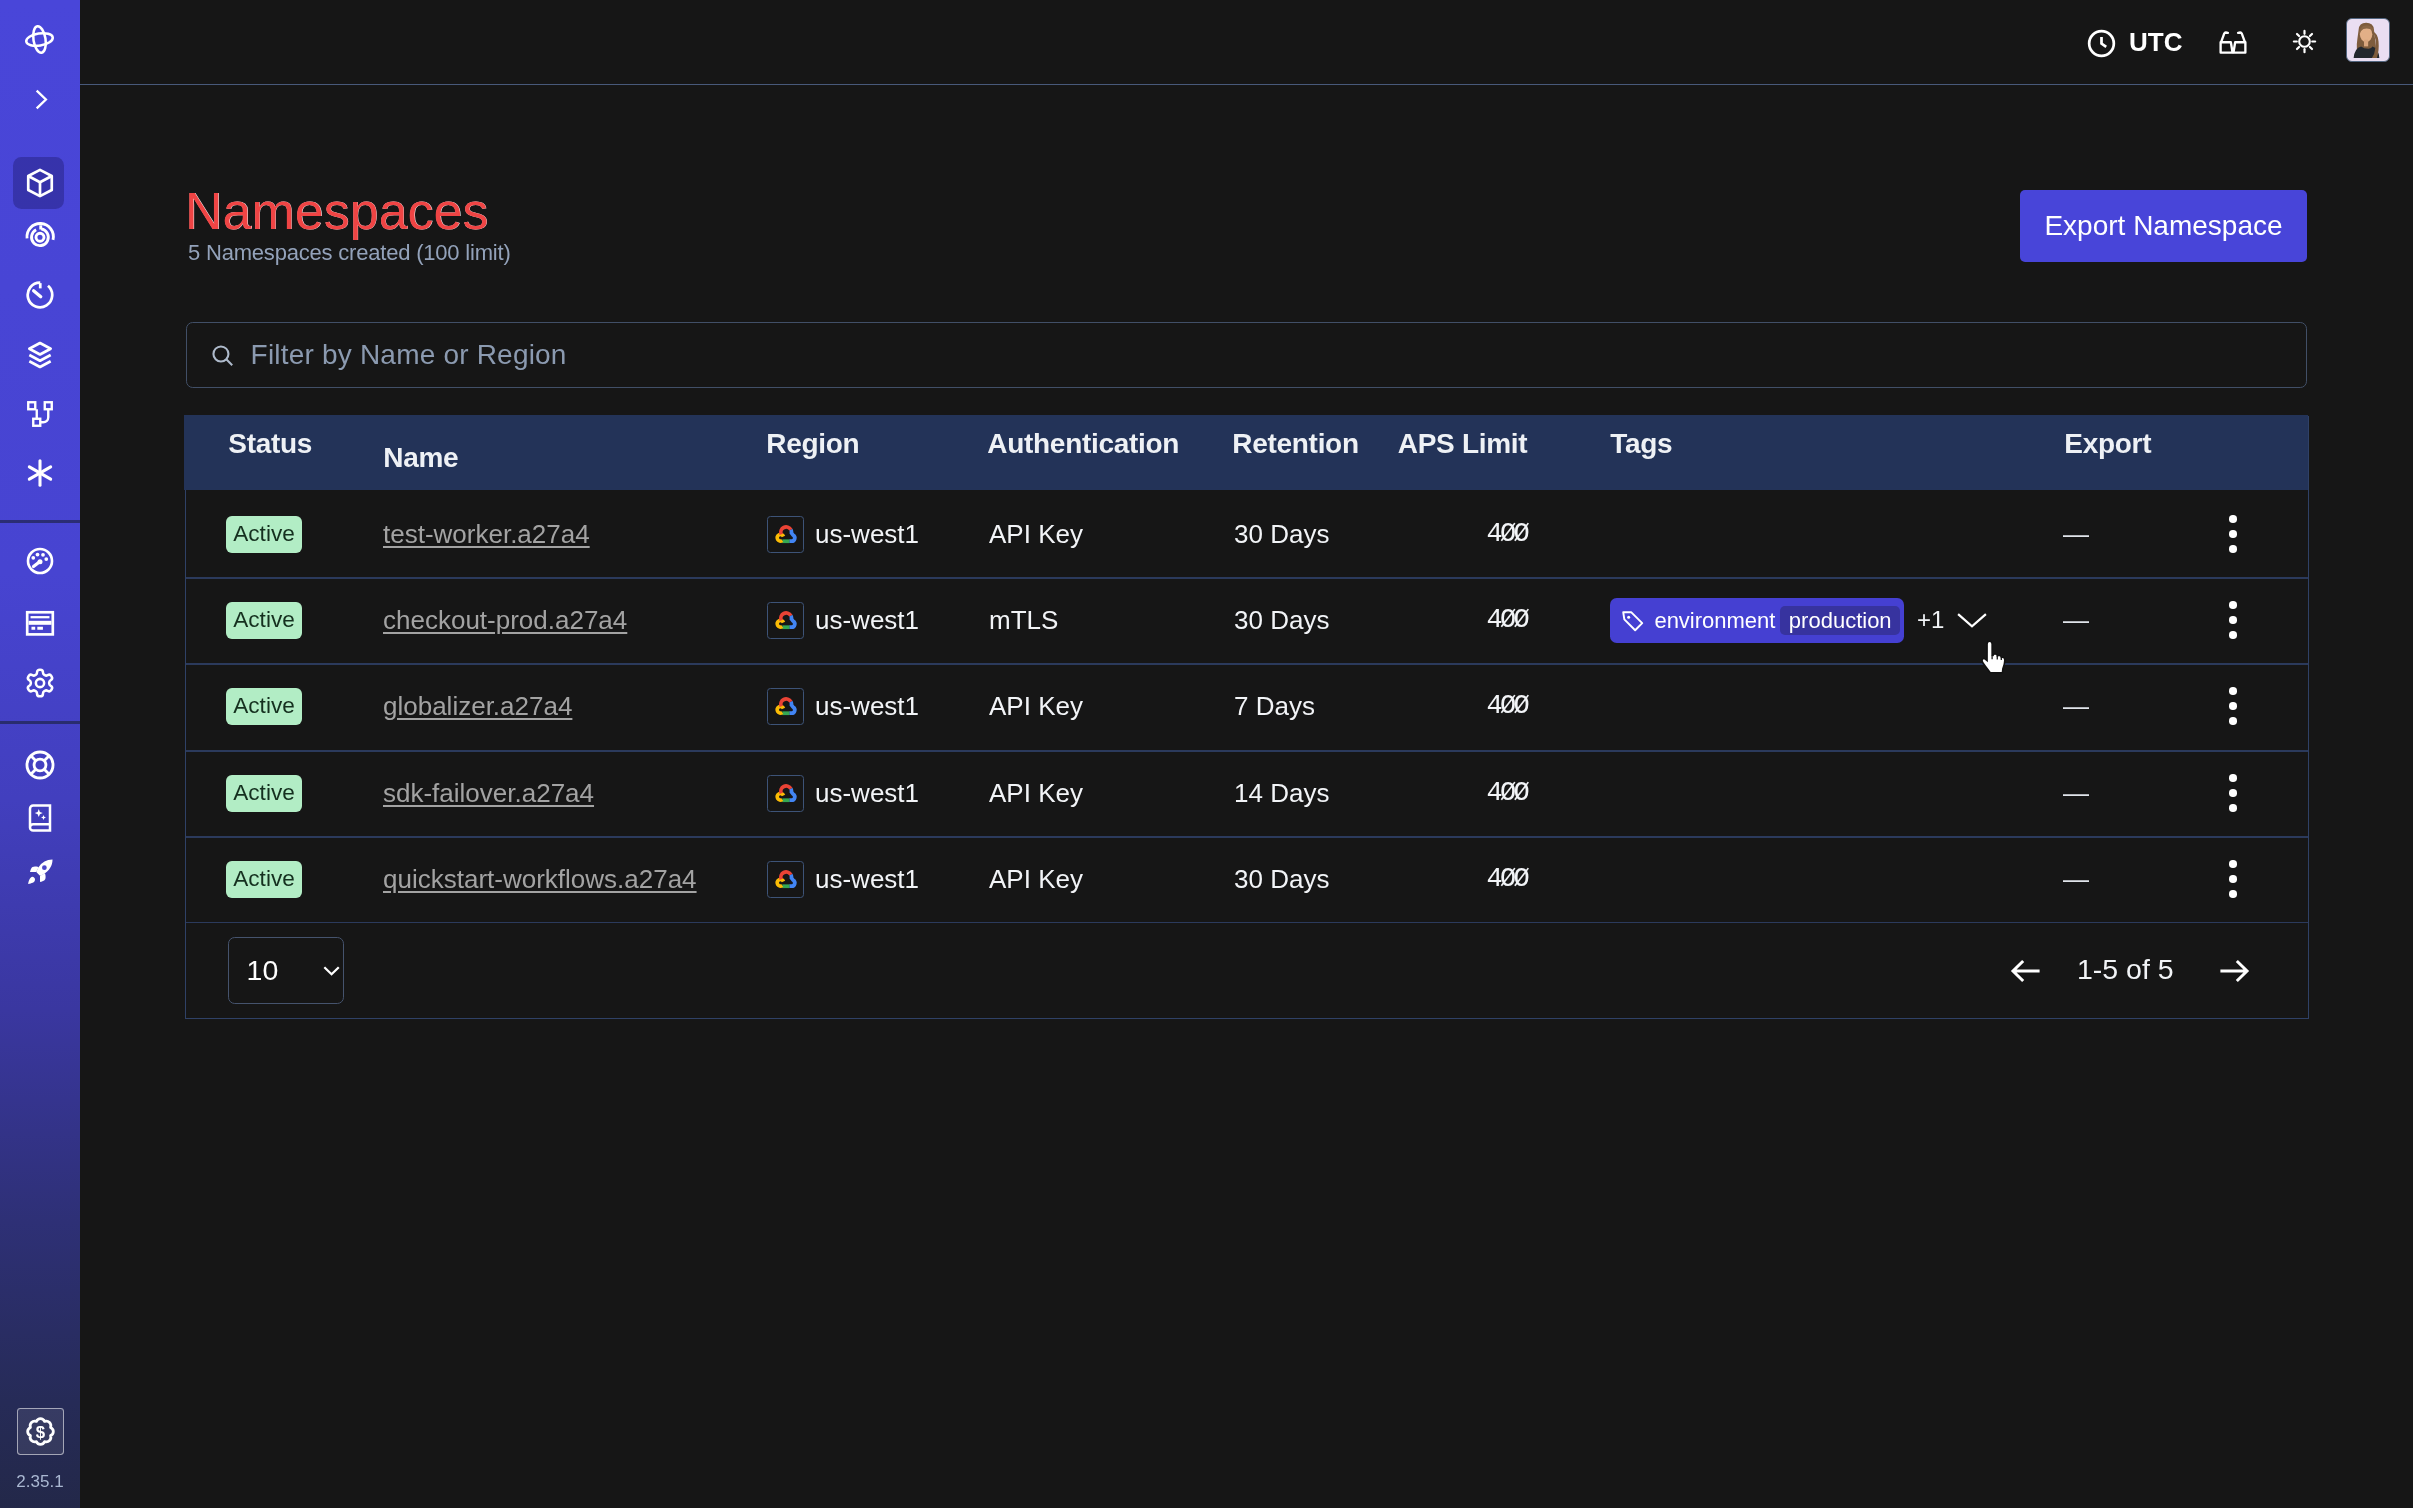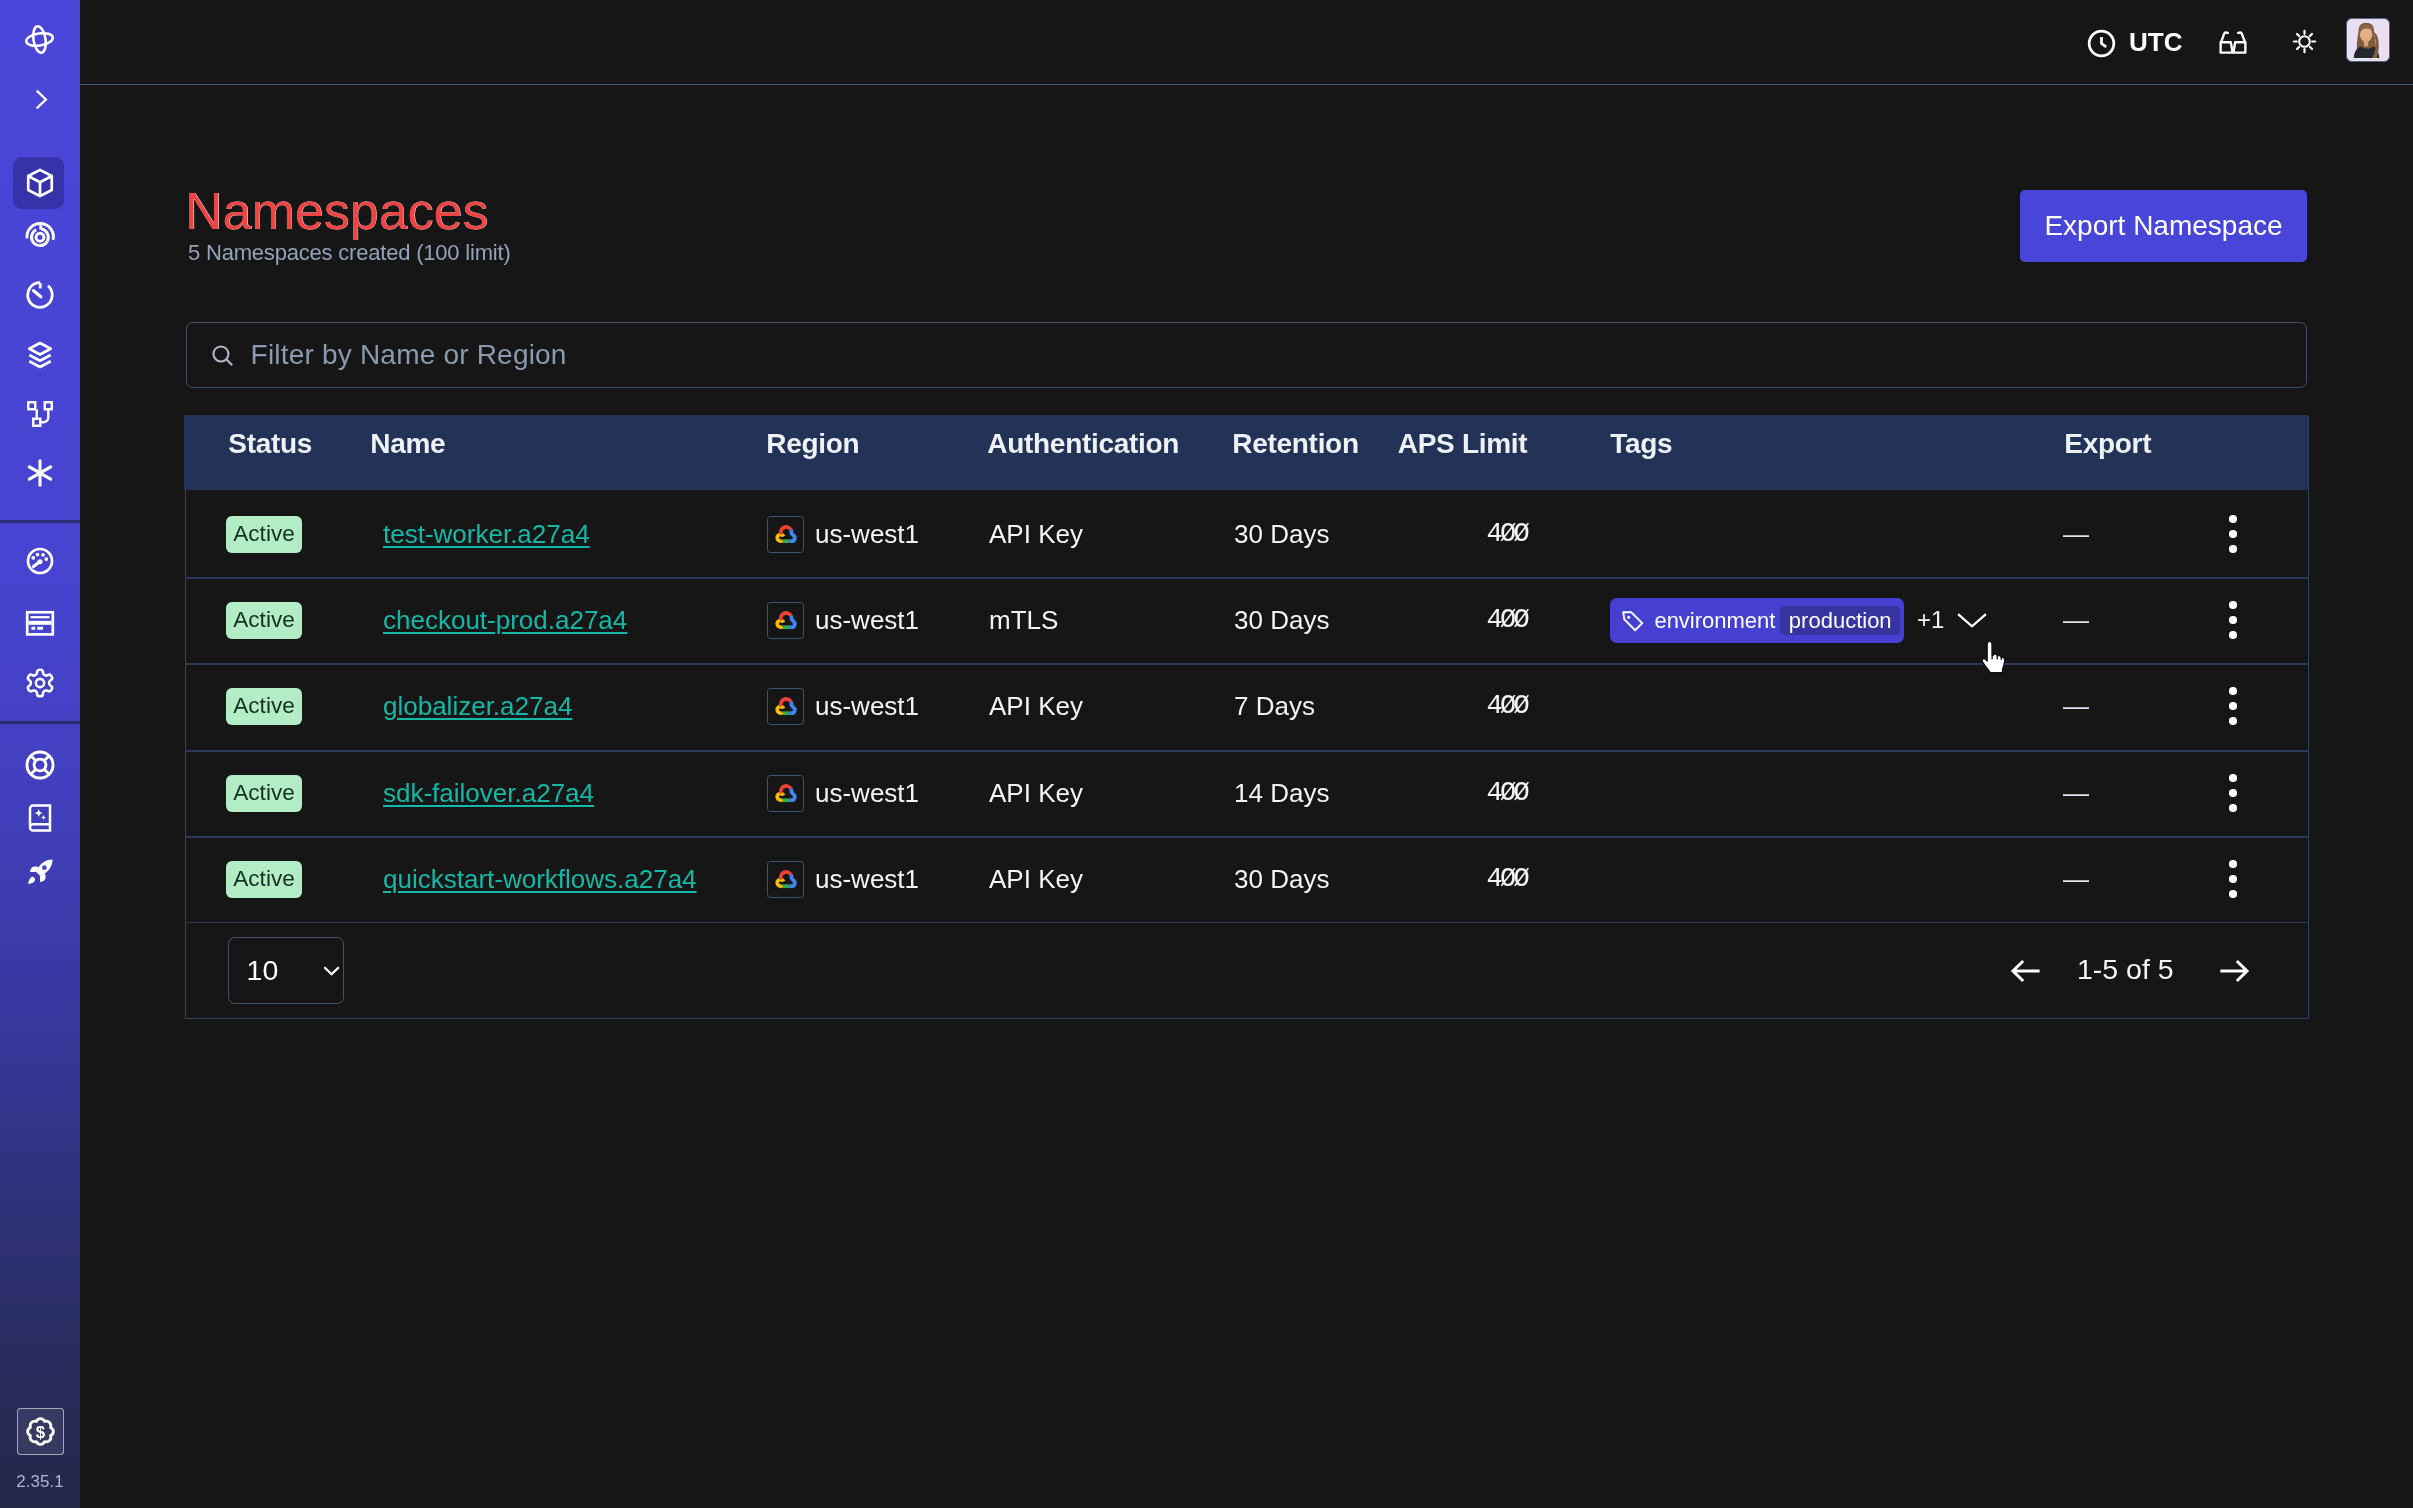--- a/index.html
+++ b/index.html
@@ -41,21 +41,21 @@
     color:#eef1f5; font-size:28px; font-weight:700; letter-spacing:-0.3px; }
   .rowline { position:absolute; left:0; width:100%; height:1.7px; background:#2b3a5c; }
   .cell { position:absolute; display:flex; align-items:center; color:#f2f4f7; font-size:26px; height:86px; }
   .r1{top:74px} .r2{top:160px} .r3{top:246px} .r4{top:333px} .r5{top:419px}
   .c1{left:40px} .c2{left:197px} .c3{left:581px} .c4{left:629px} .c5{left:803px}
   .c6{left:1048px} .c7{left:1206px; width:135px; justify-content:flex-end}
   .c8{left:1865px; width:50px; justify-content:center; color:#e0e4ea}
   .c9{left:2043px}
   .badge { background:#b2edc5; color:#15301f; font-size:22.6px; font-weight:500;
     border-radius:5.9px; height:37px; display:flex; align-items:center; justify-content:center; width:76px; }
-  .nlink { color:#14b8a6; text-decoration:underline; text-underline-offset:3.4px; text-decoration-thickness:2.1px; }
+  .nlink { color:#a3a3a3; text-decoration:underline; text-underline-offset:3.4px; text-decoration-thickness:2.1px; }
   .gcpbox { width:37px; height:37px; border:1.7px solid #3d5377; border-radius:3.4px;
     display:flex; align-items:center; justify-content:center; }
   .mono { font-family:"Liberation Mono", monospace; font-size:27px !important; letter-spacing:-2.7px; }
   .dots { display:flex; flex-direction:column; gap:7.5px; }
   .dots i { width:7.5px; height:7.5px; background:#fff; border-radius:50%; }
   
   .chip { position:absolute; height:45px; background:#4540d2; border-radius:6.7px;
     display:flex; align-items:center; color:#fff; font-size:22px; }
   .chip .inner { background:#37339f; border-radius:5px; height:28.5px; display:flex;
     align-items:center; padding:0 8.4px; margin-right:4.2px; font-size:22px; }
@@ -224,21 +224,21 @@
   <svg style="margin-left:22.6px;" width="25" height="25" viewBox="0 0 24 24">
     <circle cx="10.5" cy="10.5" r="7.2" fill="none" stroke="#aebacb" stroke-width="2"></circle>
     <path d="M15.9 15.9 L21.3 21.3" stroke="#aebacb" stroke-width="2"></path>
   </svg>
   <span class="ph">Filter by Name or Region</span>
 </div>
 
 <div id="table">
   <div id="thead">
     <div class="th" style="left:44px;">Status</div>
-    <div class="th" style="left:186px;">Name</div>
+    <div class="th" style="left:199px;margin-top:14px;">Name</div>
     <div class="th" style="left:582px;">Region</div>
     <div class="th" style="left:803px;">Authentication</div>
     <div class="th" style="left:1048px;">Retention</div>
     <div class="th" style="left:1206px; width:137px; justify-content:flex-end;">APS Limit</div>
     <div class="th" style="left:1426px;">Tags</div>
     <div class="th" style="left:1880px;">Export</div>
   </div>
 
   <div class="cell r1 c1">
       <span class="badge">Active</span>

